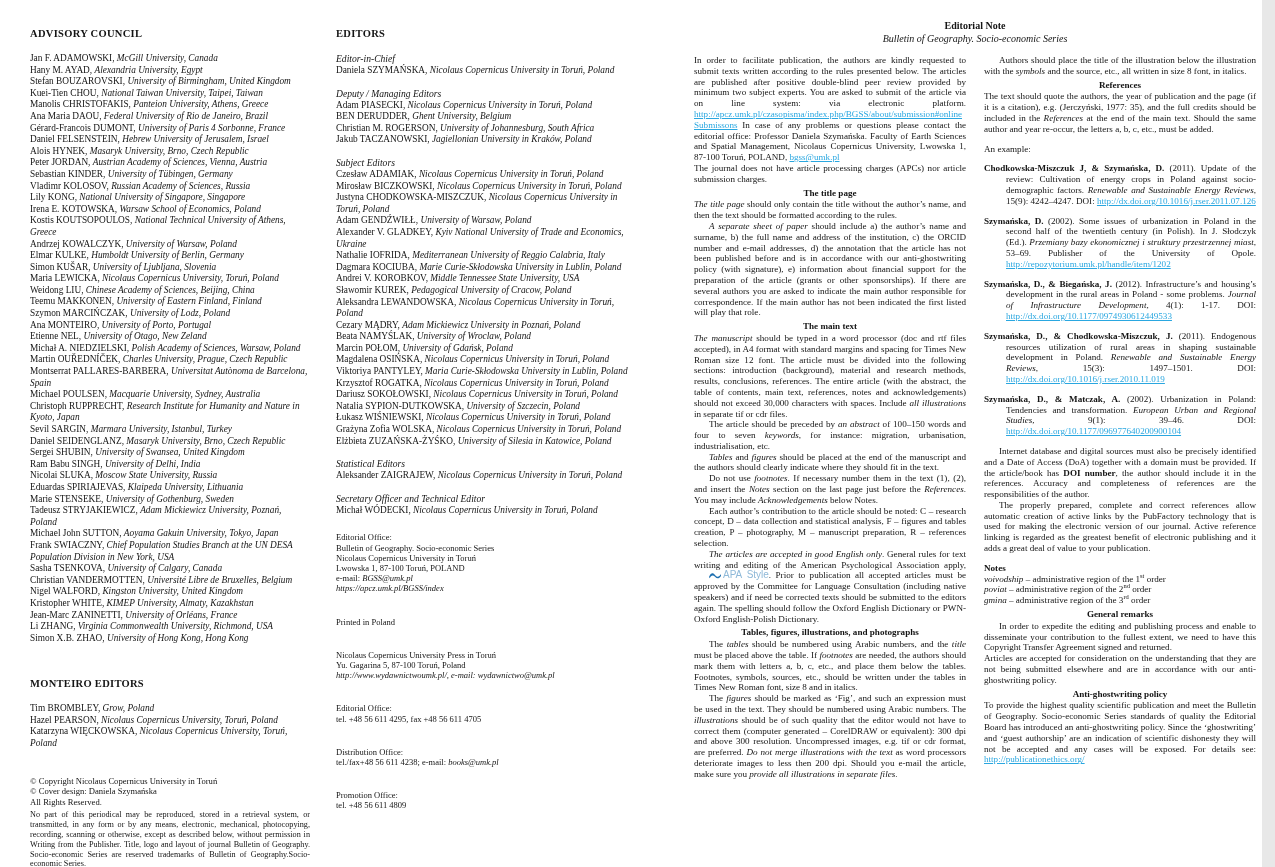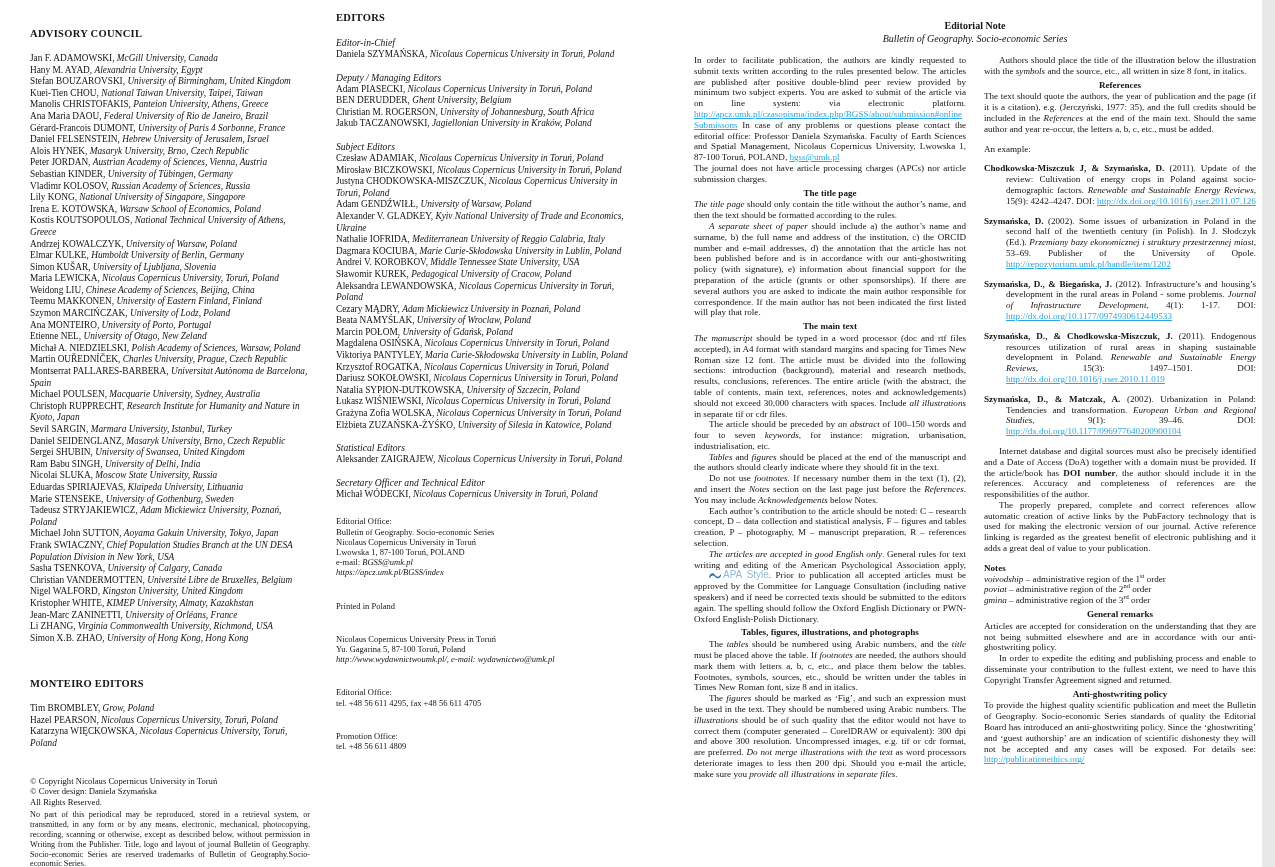--- a/index.html
+++ b/index.html
@@ -1,20 +1,20 @@
 <!DOCTYPE html>
 <html><head>
 <meta charset="utf-8">
 <style>
   html,body{margin:0;padding:0;background:#e8e8e8;}
   .spread{position:relative;width:1262px;height:867px;background:#ffffff;overflow:hidden;
           font-family:"Liberation Serif","DejaVu Serif",serif;color:#141414;text-decoration:underline;}
   .col{position:absolute;}
   #col1{left:30px;top:28px;width:280px;}
-  #col2{left:336px;top:12px;width:298px;}
+  #col2{left:336px;top:28px;width:298px;}
   #col3{left:694px;top:55px;width:272px;}
   #col4{left:984px;top:55px;width:272px;}
   #rp-header{position:absolute;left:694px;top:20px;width:562px;text-align:center;}
   .rp-title{font-weight:bold;font-size:10px;}
   .rp-subtitle{font-style:italic;font-size:10px;margin-top:2px;}
 
   .colhead{font-weight:bold;font-size:10.5px;letter-spacing:.3px;margin-bottom:14px;}
   .colhead.lang{margin-top:34px;}
 
   .memberlist{font-size:9.3px;line-height:11.6px;}
@@ -169,20 +169,24 @@
         <div class="linegroup">
           <div class="line"><span>Nicolaus Copernicus University Press in Toruń</span></div>
           <div class="line"><span>Yu. Gagarina 5, 87-100 Toruń, Poland</span></div>
           <div class="line"><span class="it">http://www.wydawnictwoumk.pl/, e-mail: wydawnictwo@umk.pl</span></div>
         </div>
         <div class="linegroup">
           <div class="line"><span>Editorial Office:</span></div>
           <div class="line"><span>tel. +48 56 611 4295, fax +48 56 611 4705</span></div>
         </div>
         <div class="linegroup">
+          <div class="line"><span>Distribution Office:</span></div>
+          <div class="line"><span>tel./fax+48 56 611 4238; e-mail: </span><span class="it">books@umk.pl</span></div>
+        </div>
+        <div class="linegroup">
           <div class="line"><span>Promotion Office:</span></div>
           <div class="line"><span>tel. +48 56 611 4809</span></div>
         </div>
       </div>
   </div>
 
   <div id="rp-header">
     <div class="rp-title">Editorial Note</div>
     <div class="rp-subtitle">Bulletin of Geography. Socio-economic Series</div>
   </div>
@@ -216,19 +220,19 @@
       <div class="ref"><span class="bd">Szymańska, D., &amp; Biegańska, J.</span><span> (2012). Infrastructure’s and housing’s development in the rural areas in Poland - some problems. </span><span class="it">Journal of Infrastructure Development</span><span>, 4(1): 1-17. DOI: </span><a class="lnk">http://dx.doi.org/10.1177/0974930612449533</a></div>
       <div class="ref"><span class="bd">Szymańska, D., &amp; Chodkowska-Miszczuk, J.</span><span> (2011). Endogenous resources utilization of rural areas in shaping sustainable development in Poland. </span><span class="it">Renewable and Sustainable Energy Reviews</span><span>, 15(3): 1497–1501. DOI: </span><a class="lnk">http://dx.doi.org/10.1016/j.rser.2010.11.019</a></div>
       <div class="ref"><span class="bd">Szymańska, D., &amp; Matczak, A.</span><span> (2002). Urbanization in Poland: Tendencies and transformation. </span><span class="it">European Urban and Regional Studies</span><span>, 9(1): 39–46. DOI: </span><a class="lnk">http://dx.doi.org/10.1177/096977640200900104</a></div>
       <div class="para ind"><span>Internet database and digital sources must also be precisely identified and a Date of Access (DoA) together with a domain must be provided. If the article/book has </span><span class="bd">DOI number</span><span>, the author should include it in the references. Accuracy and completeness of references are the responsibilities of the author.</span></div>
       <div class="para ind"><span>The properly prepared, complete and correct references allow automatic creation of active links by the PubFactory technology that is used for making the electronic version of our journal. Active reference linking is regarded as the greatest benefit of electronic publishing and it adds a great deal of value to your publication.</span></div>
       <div class="bhl">Notes</div>
       <div class="para"><span class="it">voivodship</span><span> – administrative region of the 1</span><span class="sup">st</span><span> order</span></div>
       <div class="para"><span class="it">poviat</span><span> – administrative region of the 2</span><span class="sup">nd</span><span> order</span></div>
       <div class="para"><span class="it">gmina</span><span> – administrative region of the 3</span><span class="sup">rd</span><span> order</span></div>
       <div class="bh">General remarks</div>
+      <div class="para ind"><span>In order to expedite the editing and publishing process and enable to disseminate your contribution to the fullest extent, we need to have this Copyright Transfer Agreement signed and returned.</span></div>
       <div class="para"><span>Articles are accepted for consideration on the understanding that they are not being submitted elsewhere and are in accordance with our anti-ghostwriting policy.</span></div>
-      <div class="para ind"><span>In order to expedite the editing and publishing process and enable to disseminate your contribution to the fullest extent, we need to have this Copyright Transfer Agreement signed and returned.</span></div>
       <div class="bh">Anti-ghostwriting policy</div>
       <div class="para"><span>To provide the highest quality scientific publication and meet the Bulletin of Geography. Socio-economic Series standards of quality the Editorial Board has introduced an anti-ghostwriting policy. Since the ‘ghostwriting’ and ‘guest authorship’ are an indication of scientific dishonesty they will not be accepted and any cases will be exposed. For details see: </span><a class="lnk">http://publicationethics.org/</a></div>
     </div>
 
 </div>
 
 </body></html>

